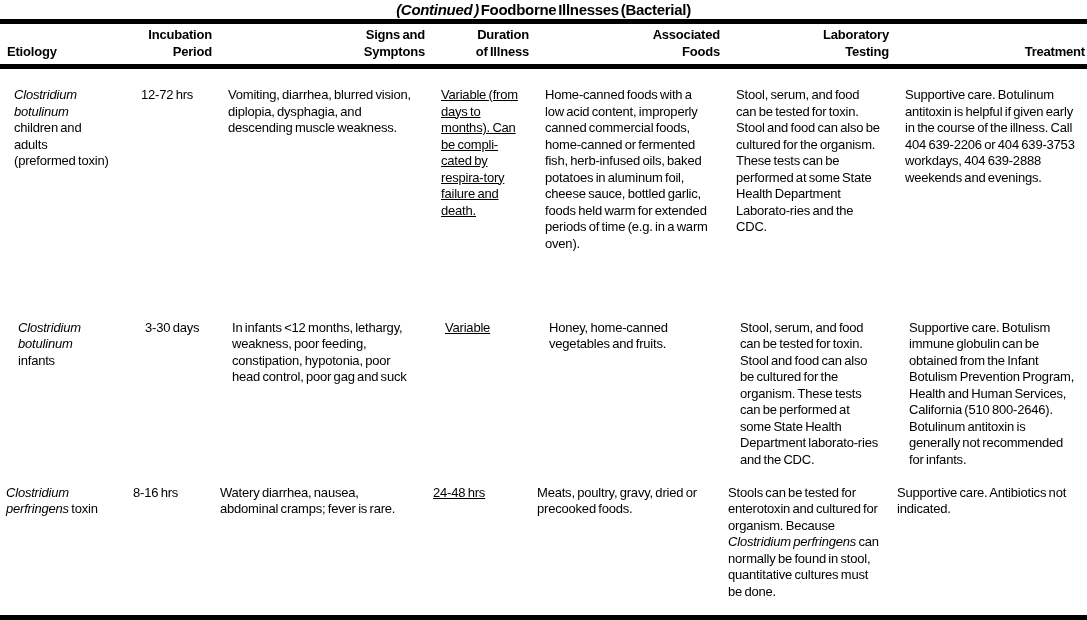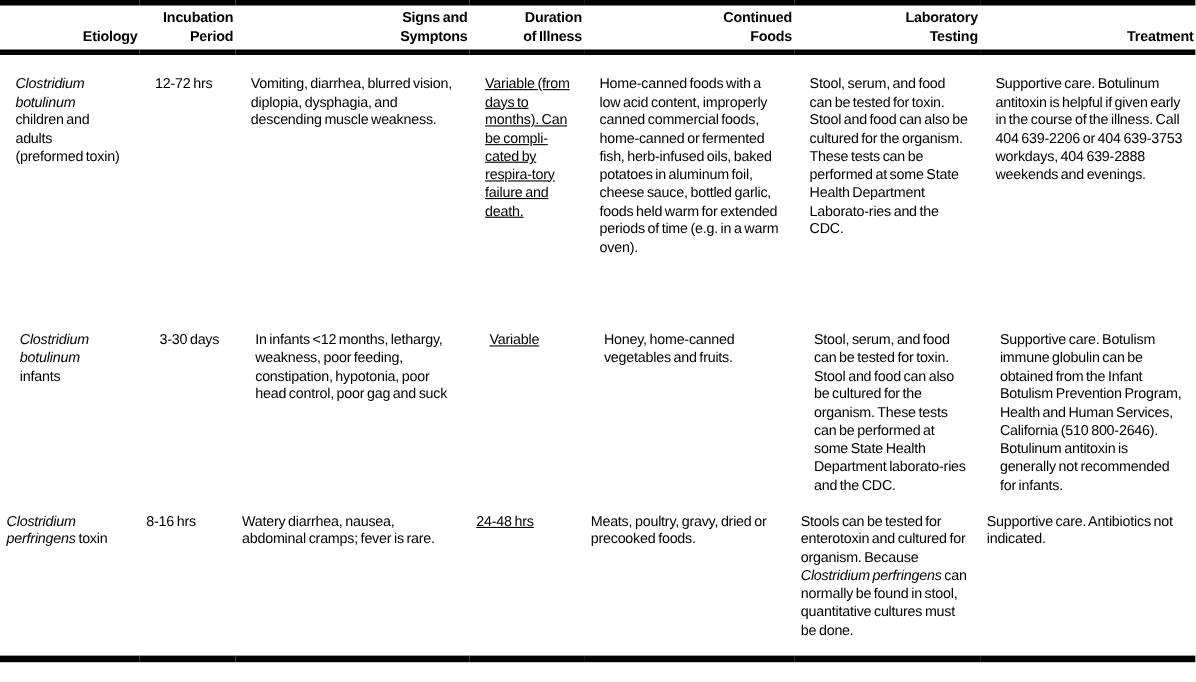--- a/index.html
+++ b/index.html
@@ -43,39 +43,40 @@
   col.c7 { width: 196px; }
   thead th {
     vertical-align: bottom;
     font-weight: bold;
     text-align: right;
     padding: 3px 2px 4px 2px;
     height: 32px;
     box-sizing: border-box;
     border-bottom: 5px solid #000;
   }
-  thead th.left { text-align: right; padding-left: 7px; }
+  thead th.left { text-align: left; padding-left: 7px; }
   thead th span { display: block; }
   tbody td {
     vertical-align: top;
     padding: 0 10px 0 6px;
     box-sizing: border-box;
   }
   tbody tr.r1 td { padding-top: 18px; height: 253px; padding-left: 14px; }
   tbody tr.r2 td { height: 165px; padding-left: 18px; }
   tbody tr.r3 td { height: 133px; }
   td.etiology { padding-right: 16px; }
   td.duration { padding-right: 6px; text-decoration: underline; }
   .it { font-style: italic; }
 </style>
 </head>
 <body>
 
 <div class="page">
 
+  <div class="title"><span class="cont">(Continued ) </span><span>Foodborne Illnesses (Bacterial)</span></div>
 
   <table class="illness">
     <colgroup>
       <col class="c1">
         <col class="c2">
         <col class="c3">
         <col class="c4">
         <col class="c5">
         <col class="c6">
         <col class="c7">
@@ -92,21 +93,21 @@
         </th>
         <th>
           <span>Signs and</span>
           <span>Symptons</span>
         </th>
         <th>
           <span>Duration</span>
           <span>of Illness</span>
         </th>
         <th>
-          <span>Continued</span>
+          <span>Associated</span>
           <span>Foods</span>
         </th>
         <th>
           <span>Laboratory</span>
           <span>Testing</span>
         </th>
         <th>
           <span></span>
           <span>Treatment</span>
         </th>

